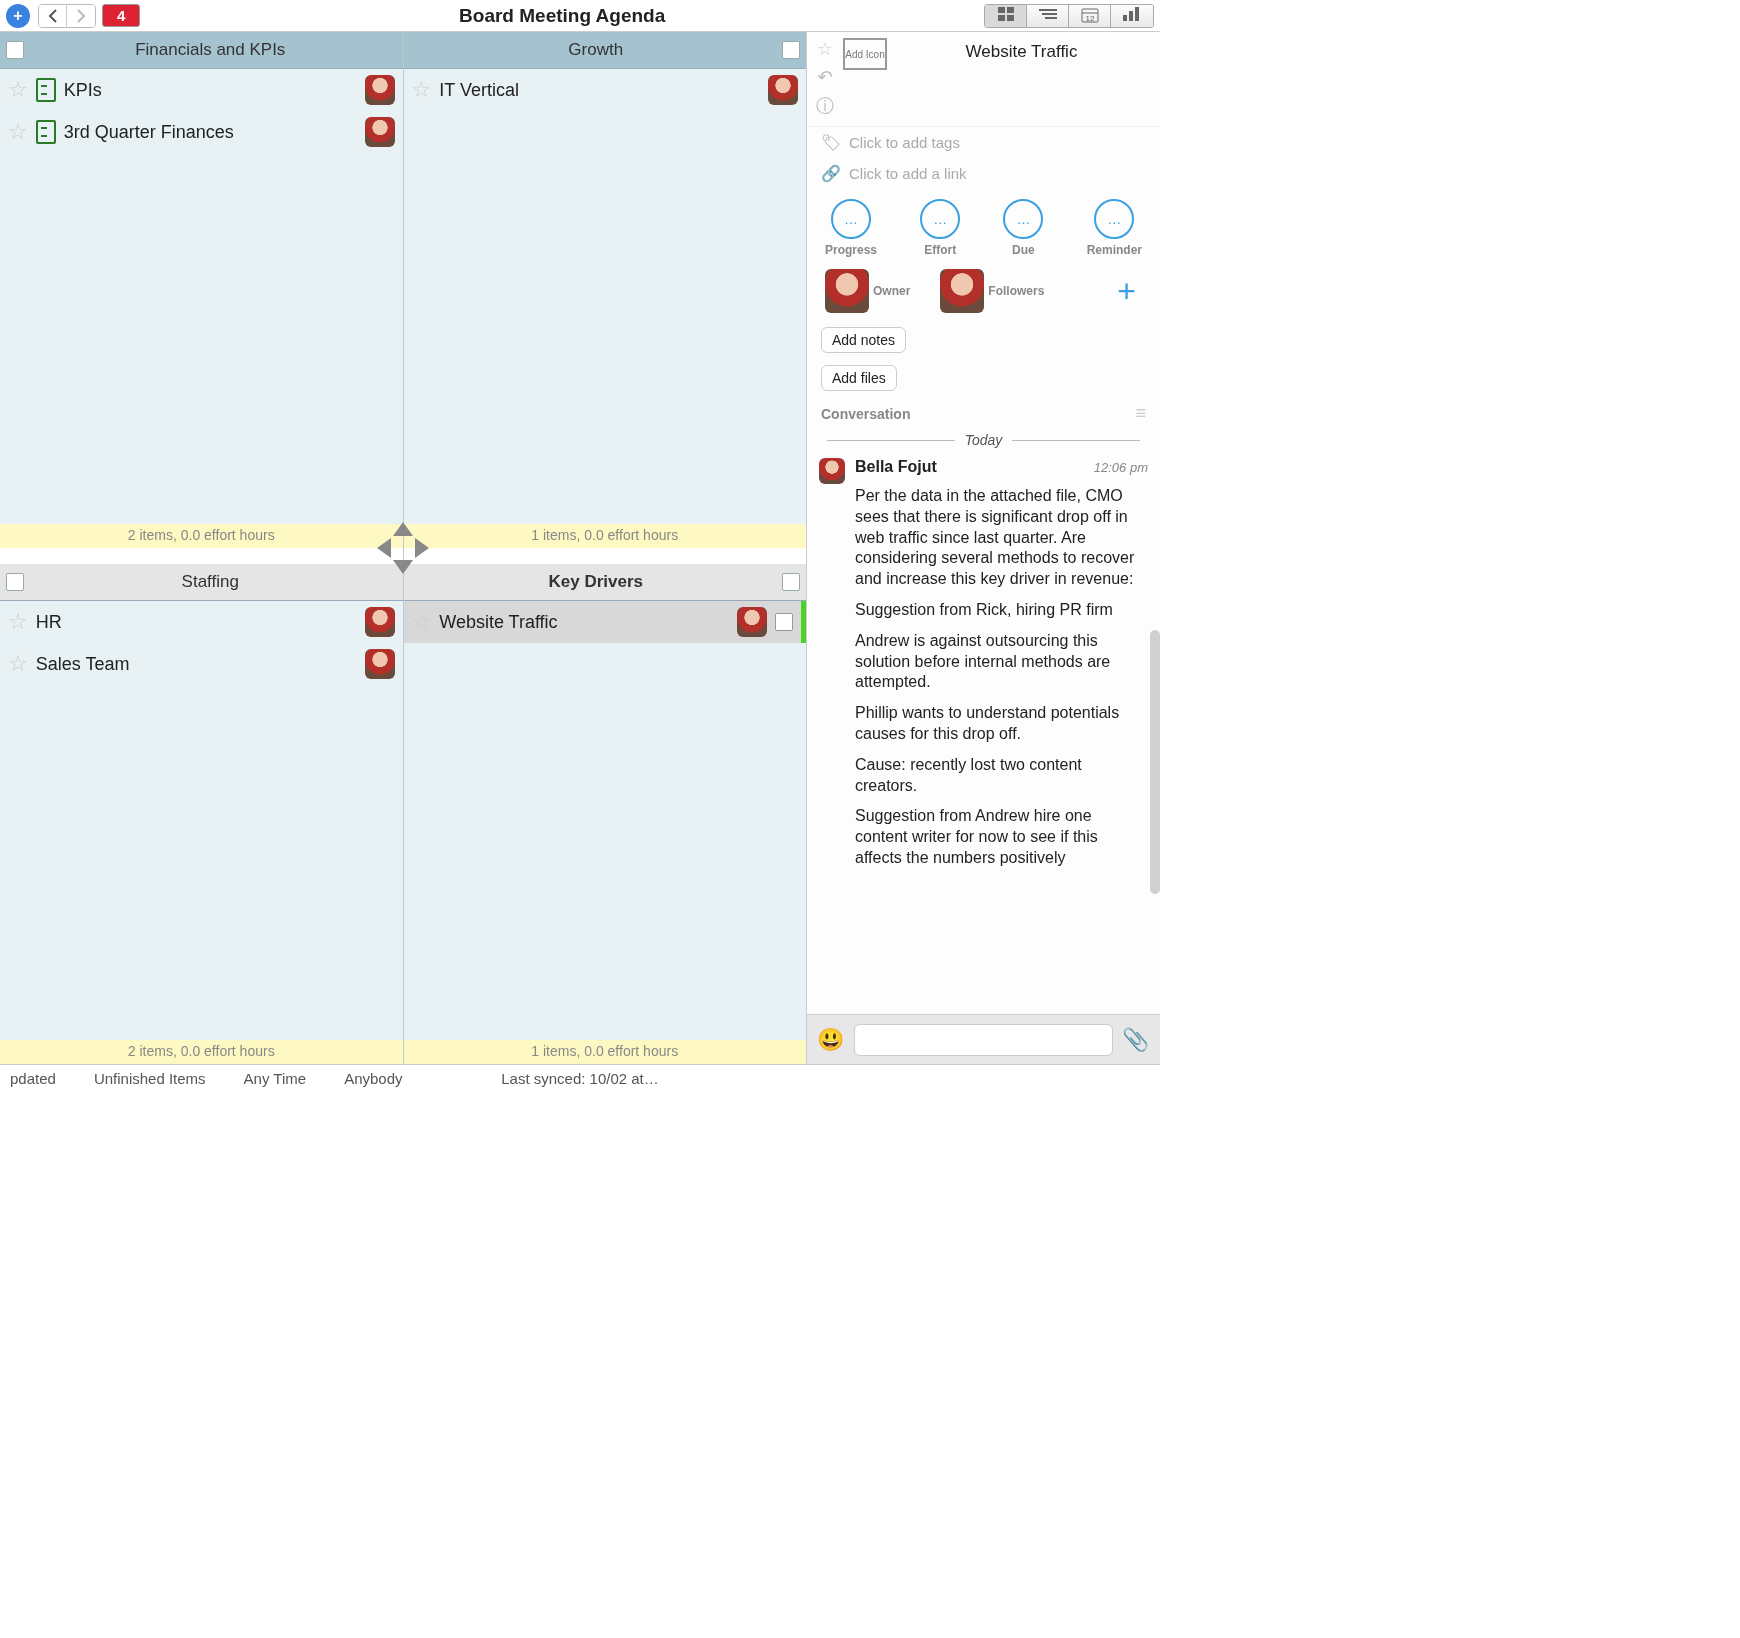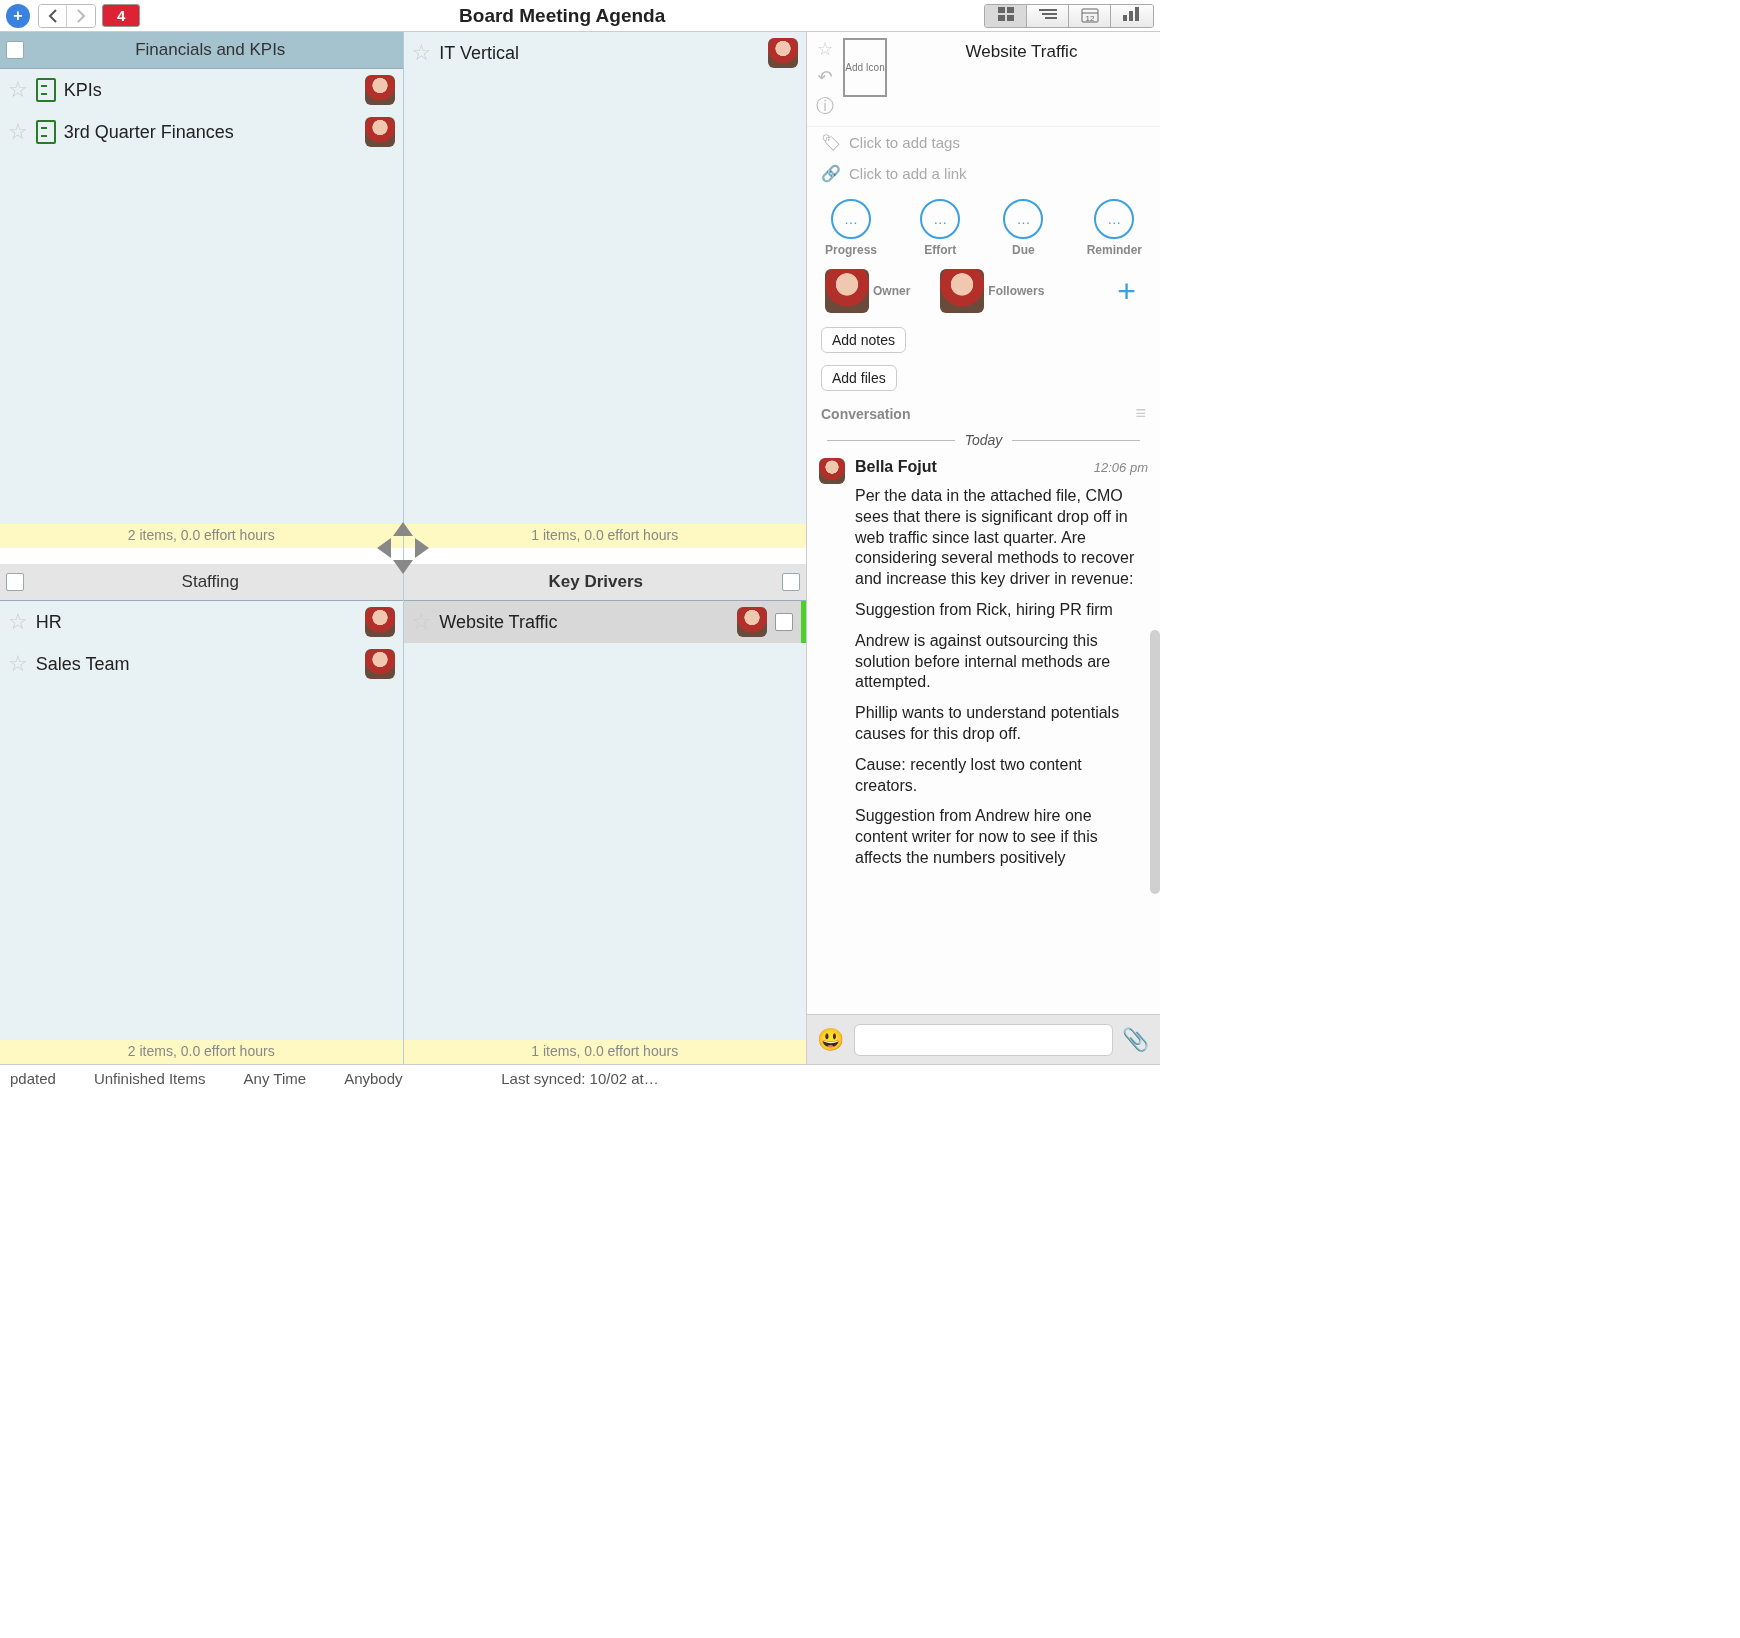--- a/index.html
+++ b/index.html
@@ -51,21 +51,21 @@
 .mover { position: absolute; left: 50%; top: 50%; transform: translate(-50%,-50%); width: 44px; height: 44px; pointer-events: none; z-index: 5;}
 .tri { width: 0; height: 0; position: absolute; }
 .tri.u { border-left: 10px solid transparent; border-right: 10px solid transparent; border-bottom: 14px solid #888; left: 12px; top: -4px;}
 .tri.d { border-left: 10px solid transparent; border-right: 10px solid transparent; border-top: 14px solid #888; left: 12px; bottom: -4px;}
 .tri.l { border-top: 10px solid transparent; border-bottom: 10px solid transparent; border-right: 14px solid #888; top: 12px; left: -4px;}
 .tri.r { border-top: 10px solid transparent; border-bottom: 10px solid transparent; border-left: 14px solid #888; top: 12px; right: -4px;}
 
 
 .ins-top { padding: 6px 10px 8px 6px; display: flex; gap: 6px; border-bottom: 1px solid #eee;}
 .ins-left-icons { display: flex; flex-direction: column; gap: 6px; color: #bbb; font-size: 18px; align-items:center; width:24px;}
-.add-icon-box { width: 44px; height: 59px; border: 2px solid #999; display:flex; align-items:center; justify-content:center; text-align:left; font-size:10px; color:#777; line-height:1.1; cursor:pointer; }
+.add-icon-box { width: 44px; height: 32px; border: 2px solid #999; display:flex; align-items:center; justify-content:center; text-align:left; font-size:10px; color:#777; line-height:1.1; cursor:pointer; }
 .ins-title { flex:1; text-align:center; font-size:17px; padding-top:4px; }
 
 .ins-row { display:flex; align-items:center; gap:10px; padding: 6px 14px; color:#aaa; font-size:15px; }
 .ins-row .ic { width: 18px; text-align:center; font-size:16px; }
 
 .ins-stats { display:flex; justify-content: space-between; padding: 10px 18px 4px; }
 .stat { display:flex; flex-direction:column; align-items:center; gap:4px; }
 .stat .circle { width: 40px; height:40px; border: 2px solid #3aa0e0; border-radius:50%; display:flex; align-items:center; justify-content:center; color:#3aa0e0; font-size:14px; cursor:pointer;}
 .stat .lbl { font-size:12px; color:#888; font-weight:600; }
 
@@ -191,20 +191,24 @@
                   <div></div>
                 </span>
               <span class="card-title">3rd Quarter Finances</span>
               <span class="avatar"></span>
             </div>
           </div>
           <div class="col-footer">2 items, 0.0 effort hours</div>
         </div>
 
         <div class="col">
+          <div class="col-header">
+            <span class="hname">Growth</span>
+            <span class="cbox grey"></span>
+          </div>
           <div class="col-body">
             <div class="card">
               <span class="star">☆</span>
               <span class="card-title">IT Vertical</span>
               <span class="avatar"></span>
             </div>
           </div>
           <div class="col-footer">1 items, 0.0 effort hours</div>
         </div>
       </div>

